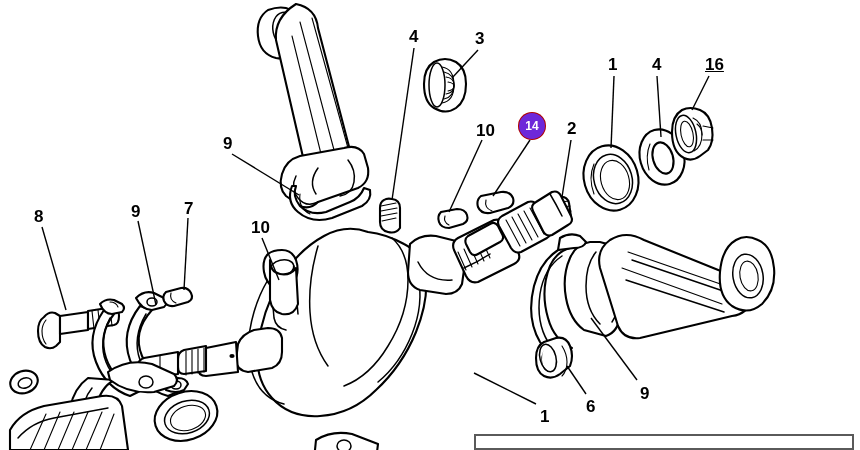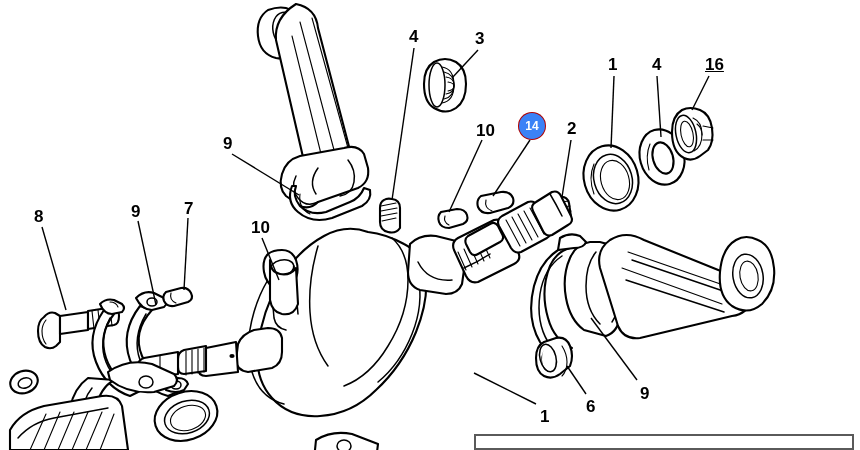--- a/index.html
+++ b/index.html
@@ -4,21 +4,21 @@
 <title>Crankshaft Assembly Parts Diagram</title>
 <style>
   html,body{margin:0;padding:0;background:#ffffff;}
   body{width:860px;height:450px;overflow:hidden;
        font-family:"Liberation Sans",sans-serif;}
   #diagram-root{position:relative;width:860px;height:450px;background:#ffffff;}
   #art{position:absolute;left:0;top:0;width:860px;height:450px;}
   .callout{position:absolute;font-family:"Liberation Sans",sans-serif;
            font-weight:bold;font-size:17px;color:#000;line-height:1;
            white-space:nowrap;user-select:none;}
-  .callout.hl{width:26px;height:26px;border-radius:50%;background:#3b82f6;
+  .callout.hl{width:26px;height:26px;border-radius:50%;background:#6d28d9;
               color:#ffffff;font-size:12px;display:flex;align-items:center;
               justify-content:center;box-shadow:0 0 0 1px #b00000;}
   #legend-box{position:absolute;border:2px solid #5a5a5a;background:#ffffff;
               box-sizing:border-box;}
 </style>
 </head>
 <body>
 
 <div id="diagram-root">
 

